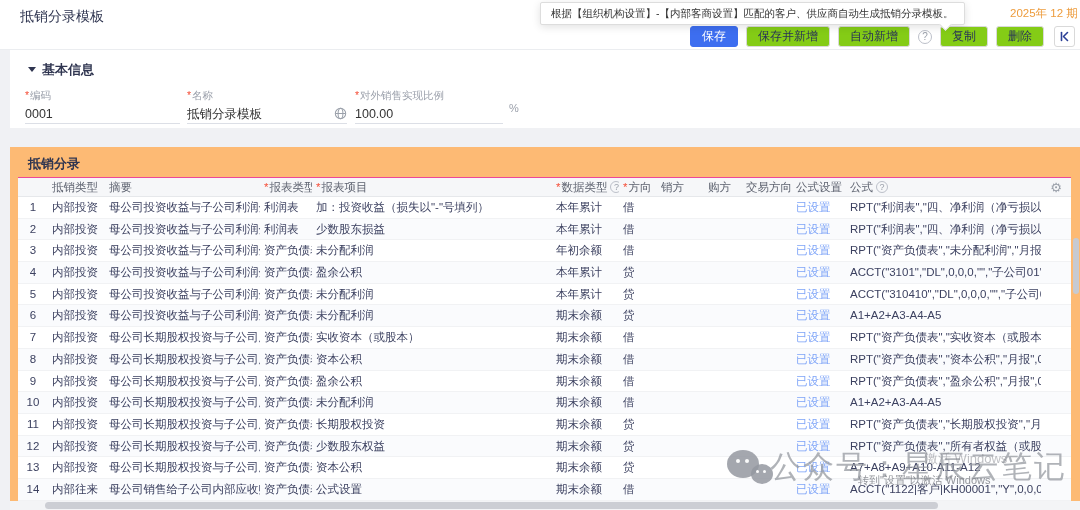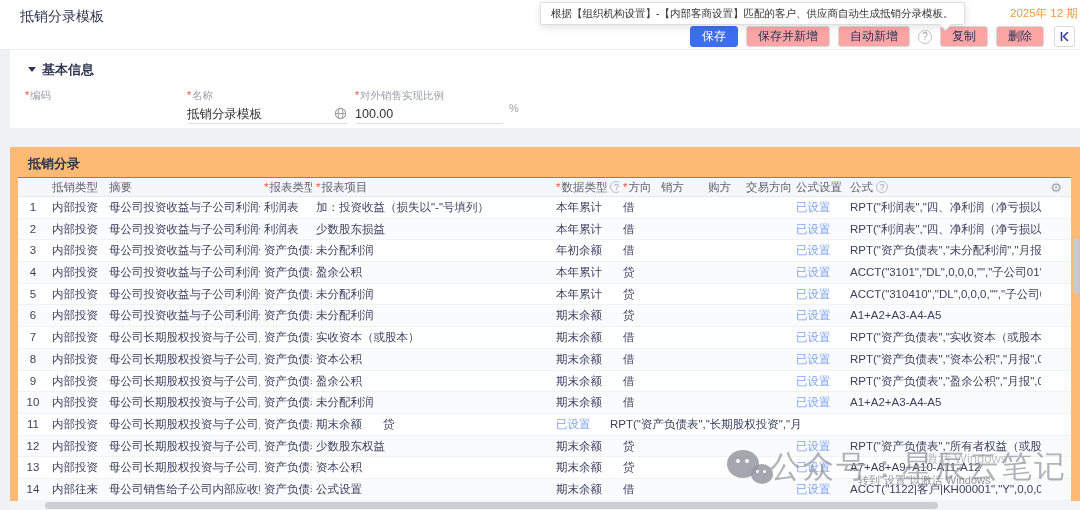--- a/index.html
+++ b/index.html
@@ -19,21 +19,21 @@
     background:#fff; border-right:1px solid #ddd; border-bottom:1px solid #ddd; transform:rotate(45deg); }
 
   .top-right { position:absolute; left:990px; top:4px; display:flex; align-items:center; gap:6px; }
   .period { font-size:11.5px; color:#ed9c3d; white-space:nowrap; cursor:pointer;margin-left:20px; }
   .tr-divider { color:#d8dadf; font-size:12px; }
   .org-pill { display:flex; align-items:center; gap:4px; background:#eef0f3; border-radius:3px;
     height:19px; padding:0 7px; font-size:11.5px; color:#333a56; cursor:pointer; white-space:nowrap; }
 
   .btnbar { position:absolute; left:690px; top:26px; display:flex; align-items:center; gap:8px; }
   .btn { height:21px; line-height:19px; padding:0 11px; border:1px solid #d9d9d9; border-radius:3px;
-    background:#fca5a5; color:#2a3457; font-size:12px; cursor:pointer; white-space:nowrap; }
+    background:#84cc16; color:#2a3457; font-size:12px; cursor:pointer; white-space:nowrap; }
   .btn.primary { background:#3d6ef0; border-color:#3d6ef0; color:#fff; }
   .help-circle { width:14px; height:14px; border:1px solid #bcc0c9; border-radius:50%; color:#9aa0aa;
     font-size:10px; line-height:12px; text-align:center; cursor:pointer; flex:0 0 auto; }
   .navgrp { display:flex; gap:5px; margin-left:2px; }
   .navbtn { width:21px; height:21px; border:1px solid #d9d9d9; border-radius:3px; background:#fff;
     display:flex; align-items:center; justify-content:center; cursor:pointer; }
   .navbtn svg { stroke:#2b3f96; stroke-width:1.6; fill:none; stroke-linecap:round; stroke-linejoin:round; }
 
   
   .left-strip { position:absolute; left:0; top:50px; width:10px; height:460px; background:#f0f1f4; }
@@ -126,20 +126,21 @@
 
 <div class="left-strip"></div>
 
 <div class="content">
 
   <div class="basic-section">
     <div class="section-title"><span class="tri"></span><span>基本信息</span></div>
 
     <div class="field f1">
       <div class="flabel"><span class="req">*</span><span>编码</span></div>
+      <div class="fvalue">0001</div>
     </div>
 
     <div class="field f2">
       <div class="flabel"><span class="req">*</span><span>名称</span></div>
       <div class="fvalue"><span>抵销分录模板</span>
         <span class="globe">
           <svg width="13" height="13" viewBox="0 0 14 14" fill="none" stroke="#9aa0aa" stroke-width="1.1">
             <circle cx="7" cy="7" r="5.6"></circle>
               <ellipse cx="7" cy="7" rx="2.6" ry="5.6"></ellipse>
               <path d="M1.6 7h10.8"></path>
@@ -324,20 +325,21 @@
             <div class="cell" style="width: 50px;"></div>
             <div class="cell" style="width: 54px;"><span class="linkblue">已设置</span></div>
             <div class="cell" style="width: 195px;">A1+A2+A3-A4-A5</div>
             <div class="cell" style="width: 30px; text-align: center;"></div>
           </div>
           <div class="trow">
             <div class="cell" style="width: 30px; text-align: center;">11</div>
             <div class="cell" style="width: 57px;">内部投资</div>
             <div class="cell" style="width: 155px;">母公司长期股权投资与子公司所有者权益...</div>
             <div class="cell" style="width: 52px;">资产负债表</div>
+            <div class="cell" style="width: 240px;">长期股权投资</div>
             <div class="cell" style="width: 67px;">期末余额</div>
             <div class="cell" style="width: 38px;">贷</div>
             <div class="cell" style="width: 47px;"></div>
             <div class="cell" style="width: 38px;"></div>
             <div class="cell" style="width: 50px;"></div>
             <div class="cell" style="width: 54px;"><span class="linkblue">已设置</span></div>
             <div class="cell" style="width: 195px;">RPT("资产负债表","长期股权投资","月报",0,0,"期末","母公司"</div>
             <div class="cell" style="width: 30px; text-align: center;"></div>
           </div>
           <div class="trow">

